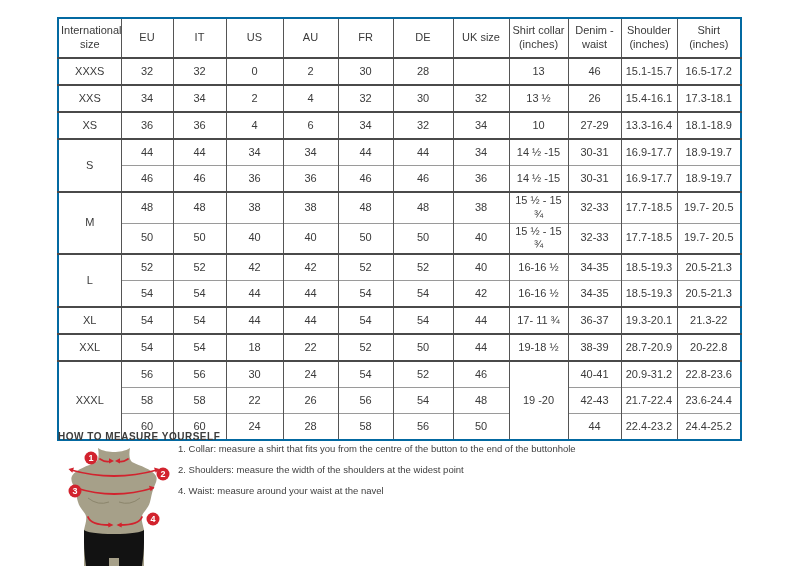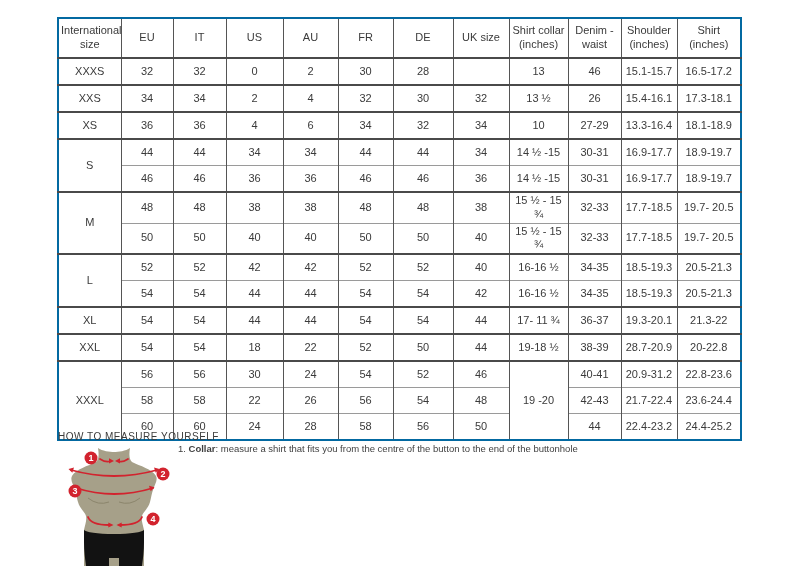--- a/index.html
+++ b/index.html
@@ -22,29 +22,29 @@
     padding:1px 2px;font-weight:normal;
     line-height:1.25;
   }
   tr.head th{height:36px;}
   tr.row td{height:23px;}
   tr.group > td, tr.group > th{border-top:2px solid #4a4a4a;}
   tr.sub > td{border-top:1px solid #9a9a9a;}
   
   .measure-title{
     position:absolute;left:58px;top:431px;
-    font-size:10px;font-weight:normal;letter-spacing:.5px;color:#3c3c3b;
+    font-size:10px;font-weight:bold;letter-spacing:.5px;color:#3c3c3b;
   }
   .steps{
     position:absolute;left:178px;top:443px;width:520px;
     display:flex;flex-direction:column;gap:9px;
     font-size:9.5px;color:#3f3f3f;
   }
   .step{line-height:12px;}
-  .step .lbl{font-weight:bold;}
+  .step .lbl{font-weight:normal;}
   .figure-wrap{position:absolute;left:62px;top:446px;width:120px;height:120px;}
 </style>
 </head>
 <body>
 
 <div class="table-wrap">
 <table>
   <colgroup>
     <col style="width:63px">
         <col style="width:52px">
@@ -333,13 +333,15 @@
         <text x="101" y="31.2">2</text>
         <text x="13" y="48.2">3</text>
         <text x="91" y="76.2">4</text>
       </g>
     </g>
   </svg>
 </div>
 
 <div class="steps">
   <div class="step"><span>1. </span><span class="lbl">Collar</span><span>: measure a shirt that fits you from the centre of the button to the end of the buttonhole</span></div>
+  <div class="step"><span>2. </span><span class="lbl">Shoulders</span><span>: measure the width of the shoulders at the widest point</span></div>
+  <div class="step"><span>4. </span><span class="lbl">Waist</span><span>: measure around your waist at the navel</span></div>
 </div>
 
 </body></html>

